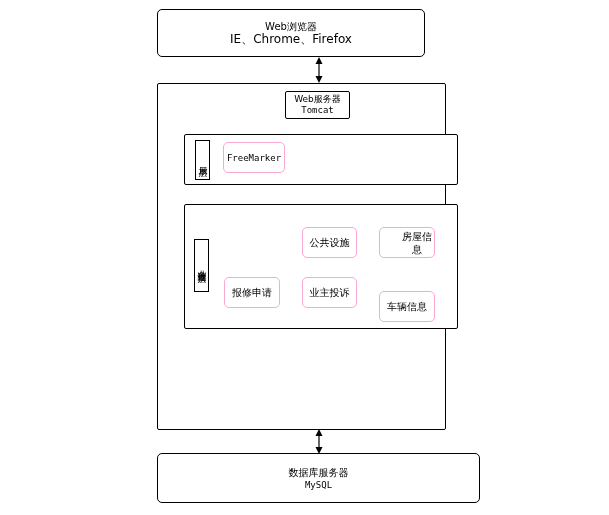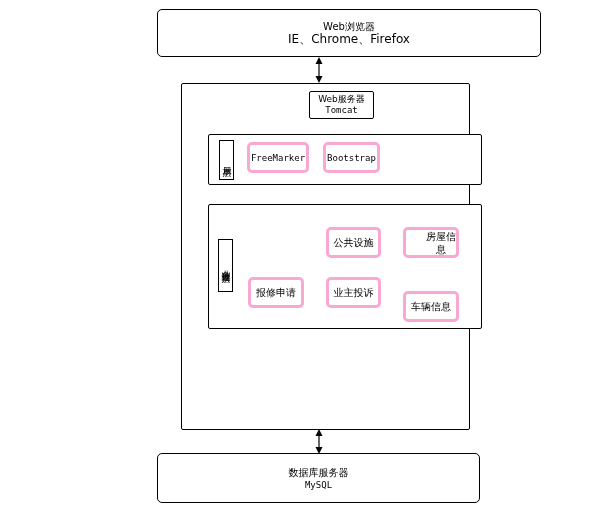--- a/index.html
+++ b/index.html
@@ -26,21 +26,21 @@
     text-align: center;
   }
   .r5 { border-radius: 5px; }
   .r2 { border-radius: 2px; }
   .cn { font-size: 10px; line-height: 13px; }
   .mono { font-family: "DejaVu Sans Mono", "Liberation Mono", monospace; font-size: 9px; line-height: 12px; }
   .sub { font-size: 12px; line-height: 13px; }
   .itembox {
     position: absolute;
     box-sizing: border-box;
-    border: 3px solid #f9a8d4;
+    border: 1px solid #f9a8d4;
     border-radius: 5px;
     background: #ffffff;
     display: flex;
     align-items: center;
     justify-content: center;
     text-align: center;
   }
   .vlabel {
     position: absolute;
     box-sizing: border-box;
@@ -55,42 +55,41 @@
     justify-content: center;
     text-align: center;
   }
   .arrow { position: absolute; }
 </style>
 </head>
 <body>
 
 <div class="canvas">
 
-  <div class="box r5 flexcenter" style="left:157px; top:9px; width:384px; height:48px;">
+  <div class="box r5 flexcenter" style="left:157px; top:9px; width:268px; height:48px;">
     <div class="cn">Web浏览器</div>
     <div class="sub">IE、Chrome、Firefox</div>
   </div>
 
   <svg class="arrow" style="left:312px; top:57px;" width="14" height="26" viewBox="0 0 14 26">
     <line x1="7" y1="5" x2="7" y2="21" stroke="#000000" stroke-width="1.2"></line>
     <polygon points="7,0 3.5,7 10.5,7" fill="#000000"></polygon>
     <polygon points="7,26 3.5,19 10.5,19" fill="#000000"></polygon>
   </svg>
 
-  <div class="box r2" style="left:157px; top:83px; width:289px; height:347px;margin-left:24px;">
+  <div class="box r2" style="left:157px; top:83px; width:289px; height:347px;">
 
     <div class="box r2 flexcenter" style="left:127px; top:7px; width:65px; height:28px;">
       <div class="cn" style="font-size:9px; line-height:11px;">Web服务器</div>
       <div class="mono" style="line-height:11px;">Tomcat</div>
     </div>
 
     <div class="box r2" style="left:26px; top:50px; width:274px; height:51px;">
       <div class="vlabel" style="left:10px; top:5px; width:15px; height:40px;">展示层</div>
       <div class="itembox mono" style="left:38px; top:7px; width:62px; height:31px;">FreeMarker</div>
-      <div class="itembox mono" style="left:114px; top:7px; width:57px; height:31px;">Bootstrap</div>
     </div>
 
     <div class="box r2" style="left:26px; top:120px; width:274px; height:125px;">
       <div class="vlabel" style="left:9px; top:34px; width:15px; height:53px;">业务逻辑层</div>
       <div class="itembox cn" style="left:117px; top:22px; width:55px; height:31px;">公共设施</div>
       <div class="itembox cn" style="left:194px; top:22px; width:56px; height:31px;padding-left:20px;">房屋信息</div>
       <div class="itembox cn" style="left:39px; top:72px; width:56px; height:31px;">报修申请</div>
       <div class="itembox cn" style="left:117px; top:72px; width:55px; height:31px;">业主投诉</div>
       <div class="itembox cn" style="left:194px; top:86px; width:56px; height:31px;">车辆信息</div>
     </div>

